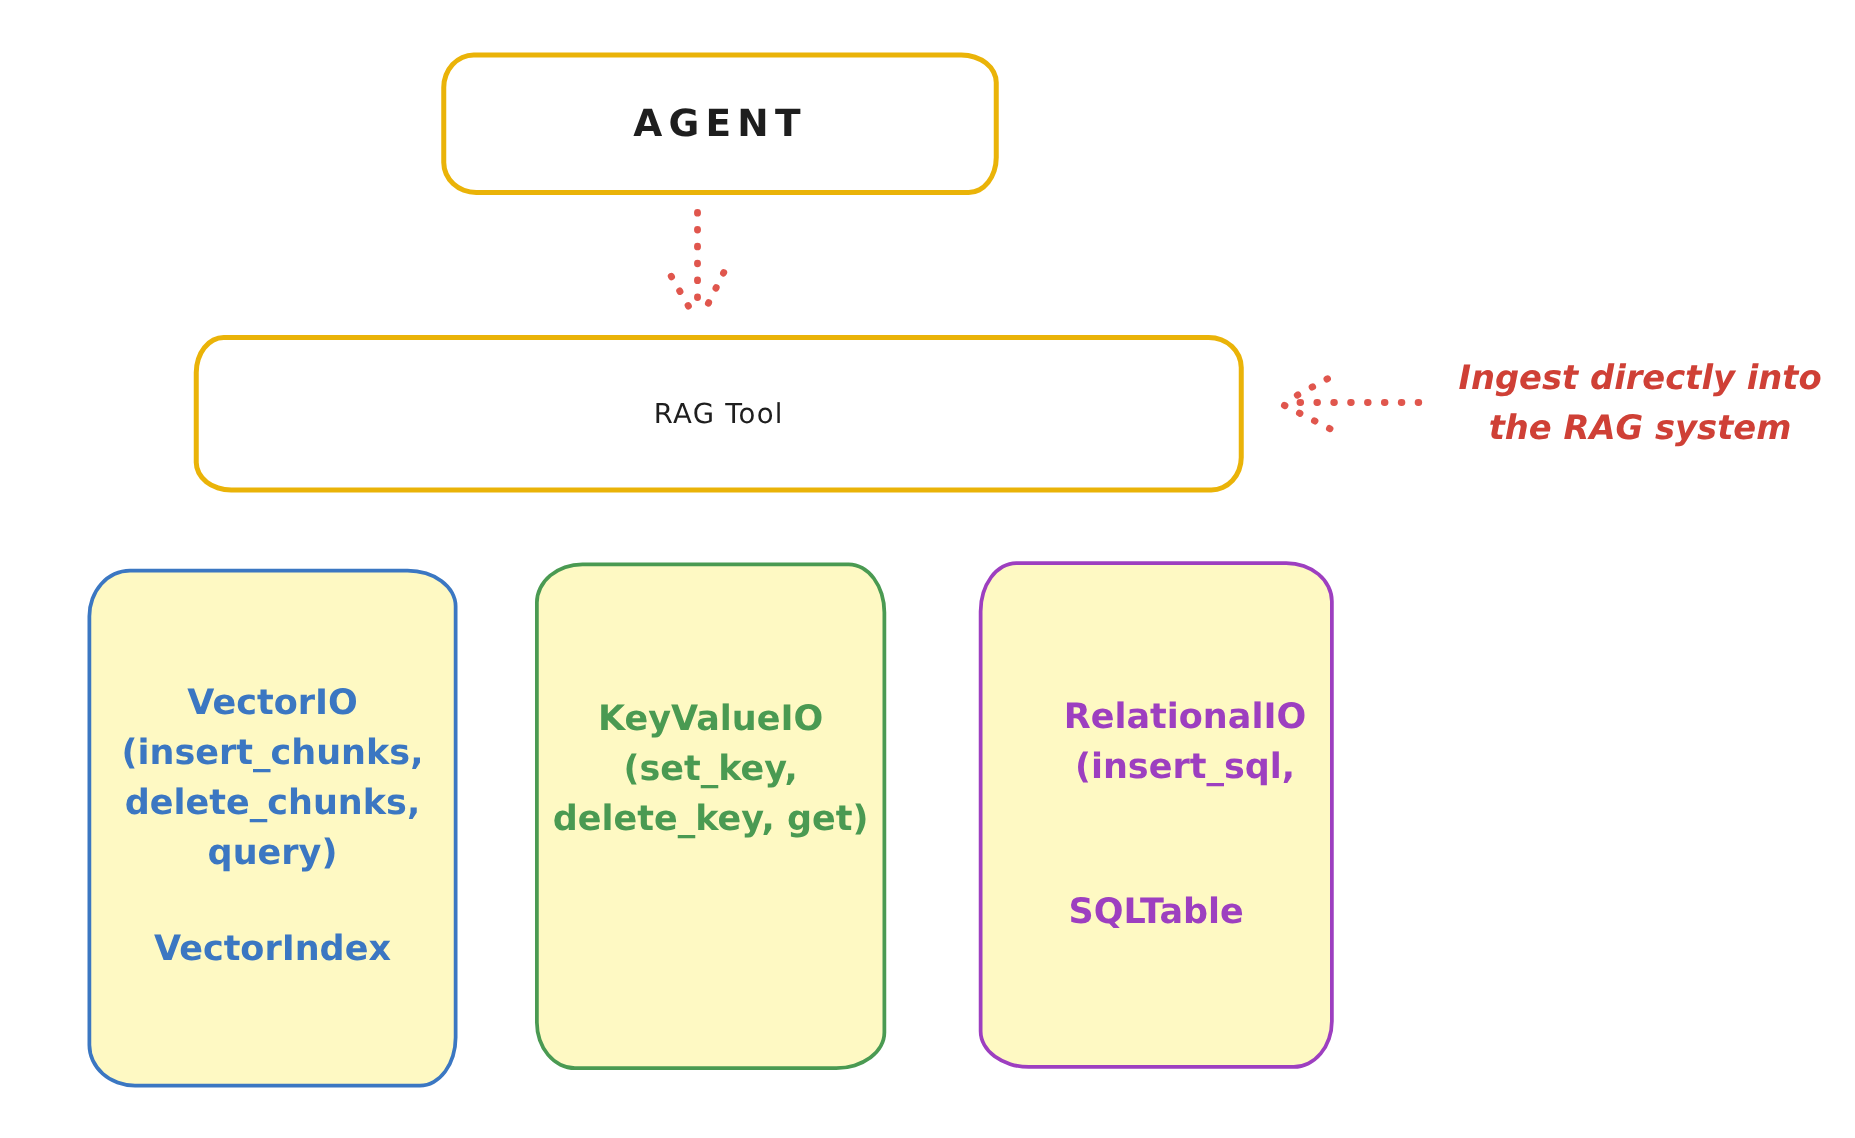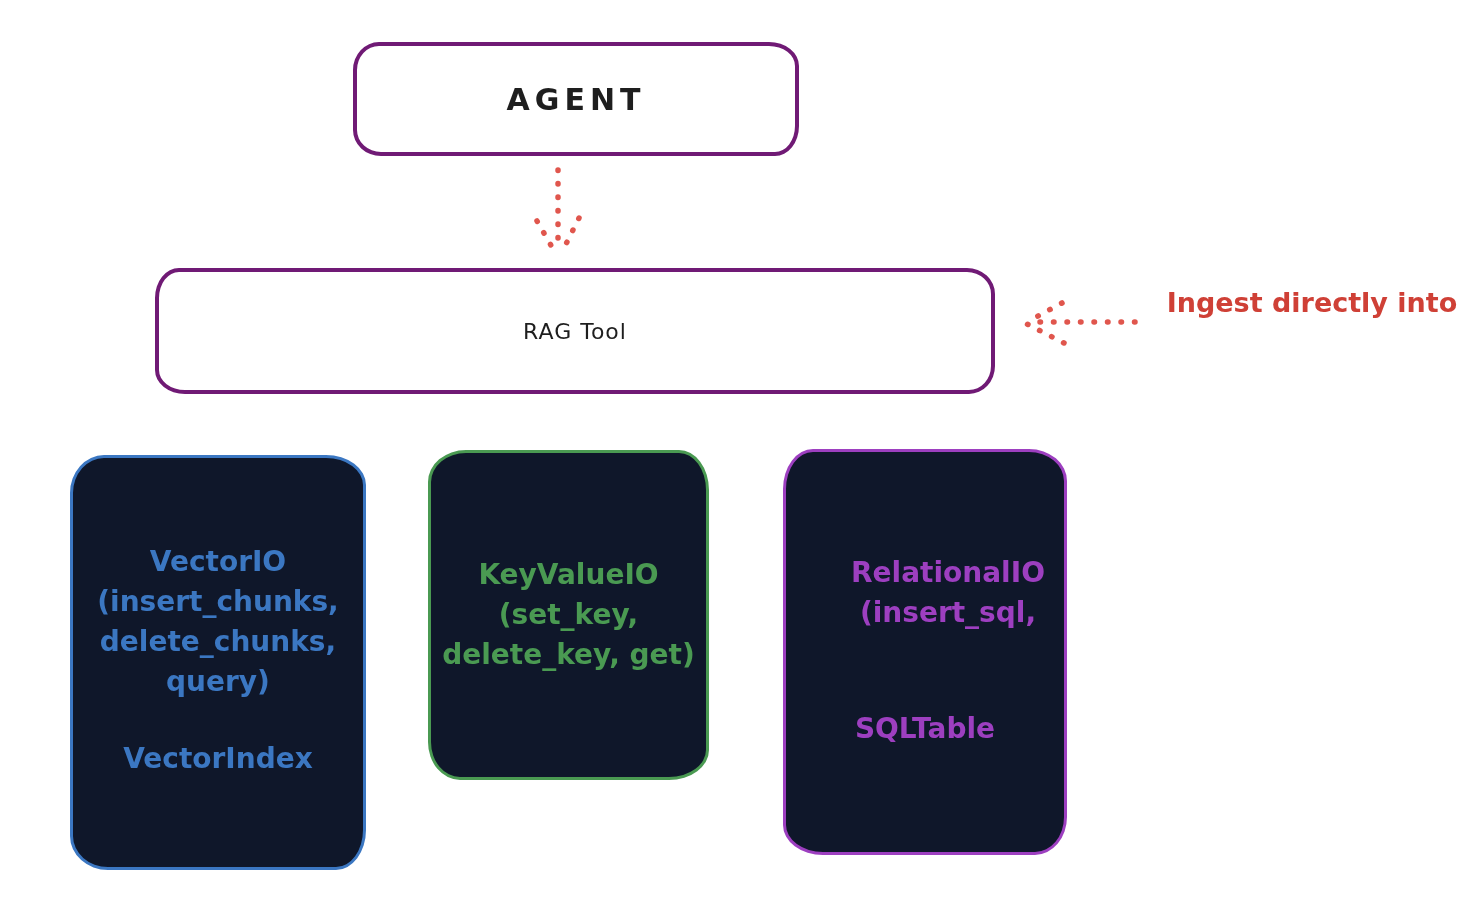--- a/index.html
+++ b/index.html
@@ -17,21 +17,21 @@
   }
   .box {
     position: absolute;
     box-sizing: border-box;
     background: #ffffff;
     display: flex;
     align-items: center;
     justify-content: center;
   }
   .box-black {
-    border: 4px solid #701a75;
+    border: 4px solid #eab308;
     color: #1e1e1e;
   }
   .agent-box {
     left: 353px; top: 42px;
     width: 446px; height: 114px;
     border-radius: 26px 30px 24px 28px / 28px 24px 30px 26px;
     font-size: 30px;
     font-weight: 700;
     letter-spacing: 5px;
   }
@@ -39,32 +39,32 @@
     left: 155px; top: 268px;
     width: 840px; height: 126px;
     border-radius: 24px 28px 26px 30px / 30px 26px 28px 24px;
     font-size: 22px;
     font-weight: 400;
     letter-spacing: 1px;
   }
   .store-box {
     border-width: 3.5px;
     border-style: solid;
-    background: #0f172a;
+    background: #fef9c3;
   }
   .store-vector {
     left: 70px; top: 455px;
     width: 296px; height: 415px;
     border-color: #3b77c2;
     color: #3b77c2;
     border-radius: 34px 40px 30px 38px / 38px 30px 40px 34px;
   }
   .store-keyvalue {
     left: 428px; top: 450px;
-    width: 281px; height: 330px;
+    width: 281px; height: 406px;
     border-color: #4a9a52;
     color: #4a9a52;
     border-radius: 38px 30px 40px 32px / 32px 40px 30px 38px;
   }
   .store-relational {
     left: 783px; top: 449px;
     width: 284px; height: 406px;
     border-color: #9d3fc0;
     color: #9d3fc0;
     border-radius: 30px 38px 32px 40px / 40px 32px 38px 30px;
@@ -92,20 +92,21 @@
   .store-relational .store-index { top: 260px; }
   .annotation {
     position: absolute;
     left: 1140px; top: 283px;
     width: 344px;
     text-align: center;
     color: #cf4036;
     font-size: 27px;
     font-weight: 700;
     line-height: 40px;
+    font-style: italic;
   }
   .arrow-overlay {
     position: absolute;
     left: 0; top: 0;
     width: 1484px;
     height: 910px;
     pointer-events: none;
   }
   .arrow-overlay path {
     fill: none;
@@ -123,20 +124,21 @@
   <div class="box box-black agent-box">
     <span>AGENT</span>
   </div>
 
   <div class="box box-black rag-box">
     <span>RAG Tool</span>
   </div>
 
   <div class="annotation">
     <div>Ingest directly into</div>
+    <div>the RAG system</div>
   </div>
 
   <svg class="arrow-overlay" viewBox="0 0 1484 910">
     <g>
       <path d="M558 170 L558 250"></path>
       <path d="M537 221 L556 254"></path>
       <path d="M579 218 L561 254"></path>
     </g>
     <g>
       <path d="M1135 322 L1030 322"></path>

